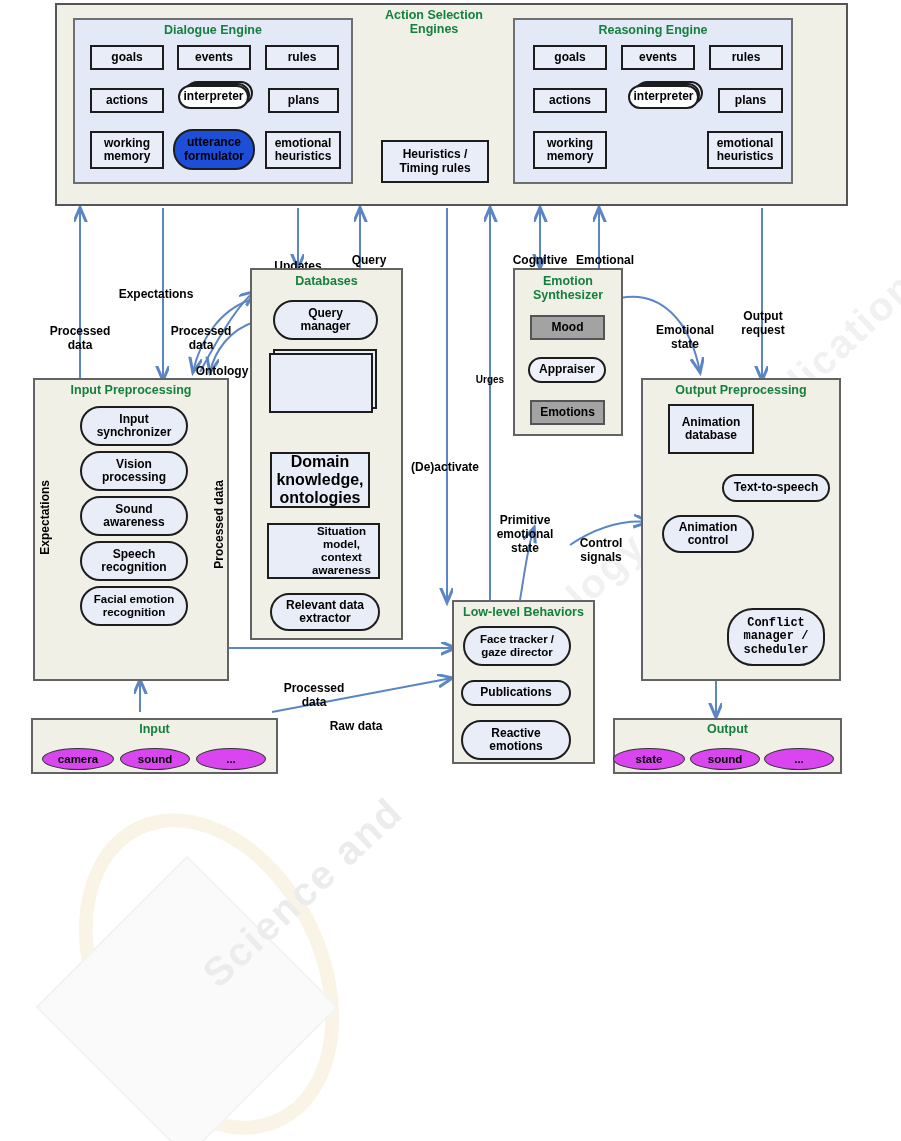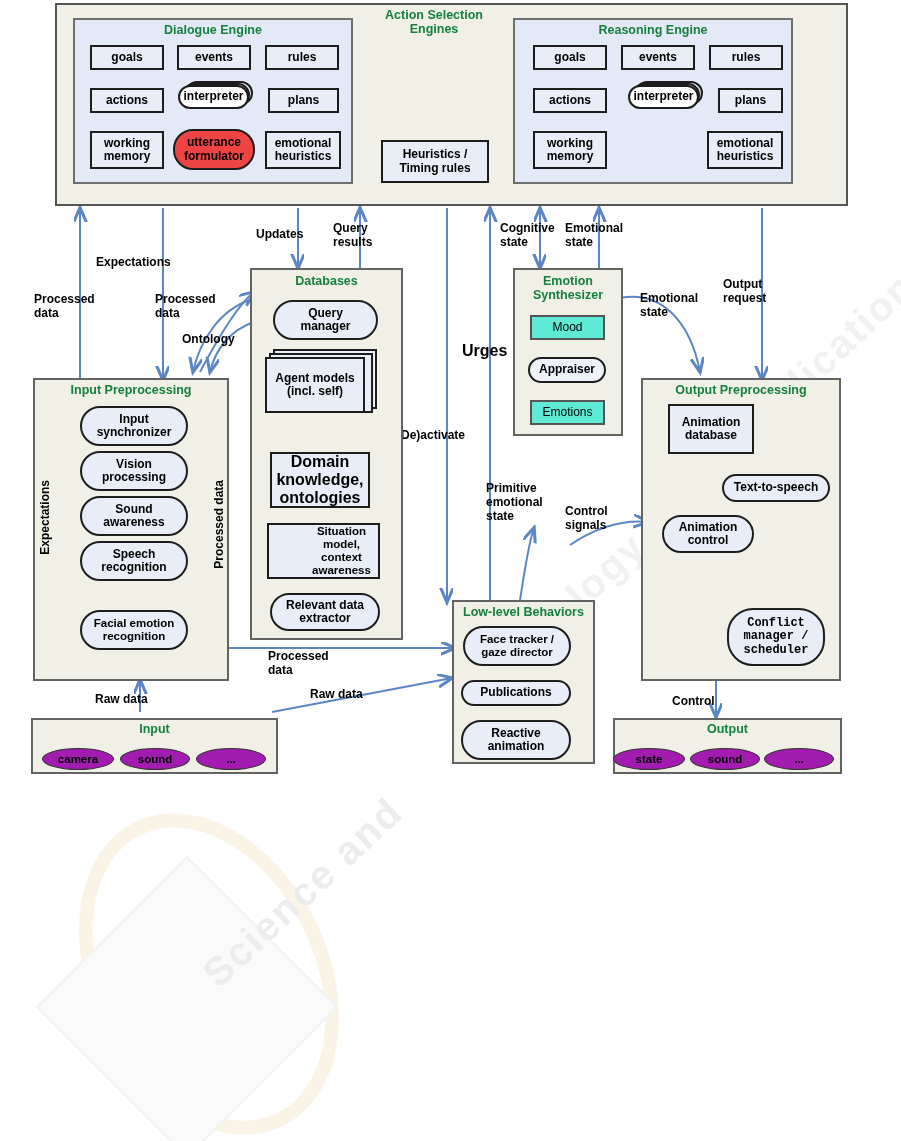--- a/index.html
+++ b/index.html
@@ -15,25 +15,25 @@
   .wm-ell{position:absolute;border:14px solid #faf4e6;border-radius:50%;}
   .wm-diamond{position:absolute;border:2px solid #f3f3f3;background:#fafafa;}
 
   
   .node{position:absolute;box-sizing:border-box;display:flex;align-items:center;
         justify-content:center;text-align:center;line-height:1.12;}
   .outer{background:#f0f0e6;border:2px solid #555555;}
   .group{background:#f0f0e6;border:2px solid #636363;}
   .enginebox{background:#e3e9f7;border:2px solid #6f6f6f;}
   .rect{background:#e9edf8;border:2px solid #1d1d1d;font-weight:bold;color:#000;}
-  .rect-thin{background:#5eead4;border:1px solid #555;font-weight:normal;color:#000;}
-  .oval-el{background:#a21caf;border:1.5px solid #333;border-radius:50%;font-weight:bold;color:#000;}
+  .rect-thin{background:#a3a3a3;border:1px solid #555;font-weight:bold;color:#000;}
+  .oval-el{background:#d946ef;border:1.5px solid #333;border-radius:50%;font-weight:bold;color:#000;}
   .rrect{background:#e9edf8;border:2px solid #1d1d1d;border-radius:14px;font-weight:bold;color:#000;}
   .grouptitle{position:absolute;font-weight:bold;color:#15803d;text-align:center;line-height:1.12;}
-  .label{position:absolute;font-weight:bold;color:#000;text-align:left;line-height:1.15;white-space:pre-line;}
+  .label{position:absolute;font-weight:bold;color:#000;text-align:center;line-height:1.15;white-space:pre-line;margin-top:32px;}
   .vlabel{position:absolute;font-weight:bold;color:#000;writing-mode:vertical-rl;transform:rotate(180deg);}
   .stack-sh{position:absolute;background:#e9edf8;border:2px solid #1d1d1d;}
   svg.arrows{position:absolute;left:0;top:0;width:901px;height:1141px;overflow:visible;}
 </style>
 </head>
 <body>
 
 <div id="stage">
 
   <div class="wm-ell" style="left:40px;top:855px;width:310px;height:210px;transform:rotate(64deg);"></div>
@@ -173,21 +173,21 @@
   <div class="node rect" style="left:90px;top:88px;width:74px;height:25px;font-size:12px;">actions</div>
 
   <div class="node rrect" style="left:185px;top:81px;width:68px;height:24px;z-index:1;"></div>
   <div class="node rrect" style="left:182px;top:83px;width:68px;height:24px;z-index:2;"></div>
   <div class="node rrect" style="left:178px;top:85px;width:71px;height:24px;font-size:12px;z-index:3;background:#ffffff;">interpreter</div>
 
   <div class="node rect" style="left:268px;top:88px;width:71px;height:25px;font-size:12px;">plans</div>
 
   <div class="node rect" style="left:90px;top:131px;width:74px;height:38px;font-size:12px;white-space:pre-line;">working
 memory</div>
-  <div class="node rrect" style="left:173px;top:129px;width:82px;height:41px;font-size:12px;white-space:pre-line;border-radius:20px;background:#ef4444;">utterance
+  <div class="node rrect" style="left:173px;top:129px;width:82px;height:41px;font-size:12px;white-space:pre-line;border-radius:20px;background:#1d4ed8;">utterance
 formulator</div>
   <div class="node rect" style="left:265px;top:131px;width:76px;height:38px;font-size:12px;white-space:pre-line;">emotional
 heuristics</div>
 
   <div class="node rect" style="left:381px;top:140px;width:108px;height:43px;font-size:12px;white-space:pre-line;">Heuristics /
 Timing rules</div>
 
   <div class="node enginebox" style="left:513px;top:18px;width:280px;height:166px;"></div>
   <div class="grouptitle" style="left:513px;top:23px;width:280px;font-size:12.5px;">Reasoning Engine</div>
 
@@ -218,21 +218,21 @@
   <div class="label" style="left:333px;top:222px;width:72px;font-size:12px;">Query
 results</div>
   <div class="label" style="left:500px;top:222px;width:80px;font-size:12px;">Cognitive
 state</div>
   <div class="label" style="left:565px;top:222px;width:80px;font-size:12px;">Emotional
 state</div>
   <div class="label" style="left:723px;top:278px;width:80px;font-size:12px;">Output
 request</div>
   <div class="label" style="left:640px;top:292px;width:90px;font-size:12px;">Emotional
 state</div>
-  <div class="label" style="left:462px;top:342px;width:56px;font-size:16px;">Urges</div>
+  <div class="label" style="left:462px;top:342px;width:56px;font-size:10px;">Urges</div>
   <div class="label" style="left:397px;top:429px;width:96px;font-size:12px;">(De)activate</div>
   <div class="label" style="left:486px;top:482px;width:78px;font-size:12px;">Primitive
 emotional
 state</div>
   <div class="label" style="left:565px;top:505px;width:72px;font-size:12px;">Control
 signals</div>
   <div class="label" style="left:720px;top:527px;width:138px;font-size:12px;">Sound signal +
 lip sync animation</div>
   <div class="label" style="left:660px;top:578px;width:72px;font-size:12px;">Control
 signals</div>
@@ -248,33 +248,31 @@
   <div class="vlabel" style="left:212px;top:480px;font-size:12px;">Processed data</div>
 
   <div class="node rrect" style="left:80px;top:406px;width:108px;height:40px;font-size:12px;white-space:pre-line;border-radius:20px;">Input
 synchronizer</div>
   <div class="node rrect" style="left:80px;top:451px;width:108px;height:40px;font-size:12px;white-space:pre-line;border-radius:20px;">Vision
 processing</div>
   <div class="node rrect" style="left:80px;top:496px;width:108px;height:40px;font-size:12px;white-space:pre-line;border-radius:20px;">Sound
 awareness</div>
   <div class="node rrect" style="left:80px;top:541px;width:108px;height:40px;font-size:12px;white-space:pre-line;border-radius:20px;">Speech
 recognition</div>
-  <div class="node rrect" style="left:80px;top:586px;width:108px;height:40px;font-size:11.5px;white-space:pre-line;border-radius:20px;margin-top:24px;">Facial emotion
+  <div class="node rrect" style="left:80px;top:586px;width:108px;height:40px;font-size:11.5px;white-space:pre-line;border-radius:20px;">Facial emotion
 recognition</div>
 
   <div class="node group" style="left:250px;top:268px;width:153px;height:372px;"></div>
   <div class="grouptitle" style="left:250px;top:274px;width:153px;font-size:12.5px;">Databases</div>
 
   <div class="node rrect" style="left:273px;top:300px;width:105px;height:40px;font-size:12px;white-space:pre-line;border-radius:20px;">Query
 manager</div>
 
   <div class="stack-sh" style="left:273px;top:349px;width:100px;height:56px;"></div>
   <div class="stack-sh" style="left:269px;top:353px;width:100px;height:56px;"></div>
-  <div class="node rect" style="left:265px;top:357px;width:100px;height:56px;font-size:12px;white-space:pre-line;">Agent models
-(incl. self)</div>
 
   <div class="node rect" style="left:270px;top:452px;width:100px;height:56px;font-size:16px;white-space:pre-line;">Domain
 knowledge,
 ontologies</div>
   <div class="node rect" style="left:267px;top:523px;width:113px;height:56px;font-size:11.5px;white-space:pre-line;padding-left:36px;">Situation model,
 context
 awareness</div>
   <div class="node rrect" style="left:270px;top:593px;width:110px;height:38px;font-size:12px;white-space:pre-line;border-radius:19px;">Relevant data
 extractor</div>
 
@@ -298,21 +296,21 @@
 manager /
 scheduler</div>
 
   <div class="node group" style="left:452px;top:600px;width:143px;height:164px;"></div>
   <div class="grouptitle" style="left:452px;top:605px;width:143px;font-size:12.5px;">Low-level Behaviors</div>
 
   <div class="node rrect" style="left:463px;top:626px;width:108px;height:40px;font-size:11.5px;white-space:pre-line;border-radius:20px;">Face tracker /
 gaze director</div>
   <div class="node rrect" style="left:461px;top:680px;width:110px;height:26px;font-size:12px;border-radius:13px;">Publications</div>
   <div class="node rrect" style="left:461px;top:720px;width:110px;height:40px;font-size:12px;white-space:pre-line;border-radius:20px;">Reactive
-animation</div>
+emotions</div>
 
   <div class="node group" style="left:31px;top:718px;width:247px;height:56px;"></div>
   <div class="grouptitle" style="left:31px;top:722px;width:247px;font-size:12.5px;">Input</div>
   <div class="node oval-el" style="left:42px;top:748px;width:72px;height:22px;font-size:11.5px;">camera</div>
   <div class="node oval-el" style="left:120px;top:748px;width:70px;height:22px;font-size:11.5px;">sound</div>
   <div class="node oval-el" style="left:196px;top:748px;width:70px;height:22px;font-size:11.5px;">...</div>
 
   <div class="node group" style="left:613px;top:718px;width:229px;height:56px;"></div>
   <div class="grouptitle" style="left:613px;top:722px;width:229px;font-size:12.5px;">Output</div>
   <div class="node oval-el" style="left:613px;top:748px;width:72px;height:22px;font-size:11.5px;">state</div>

